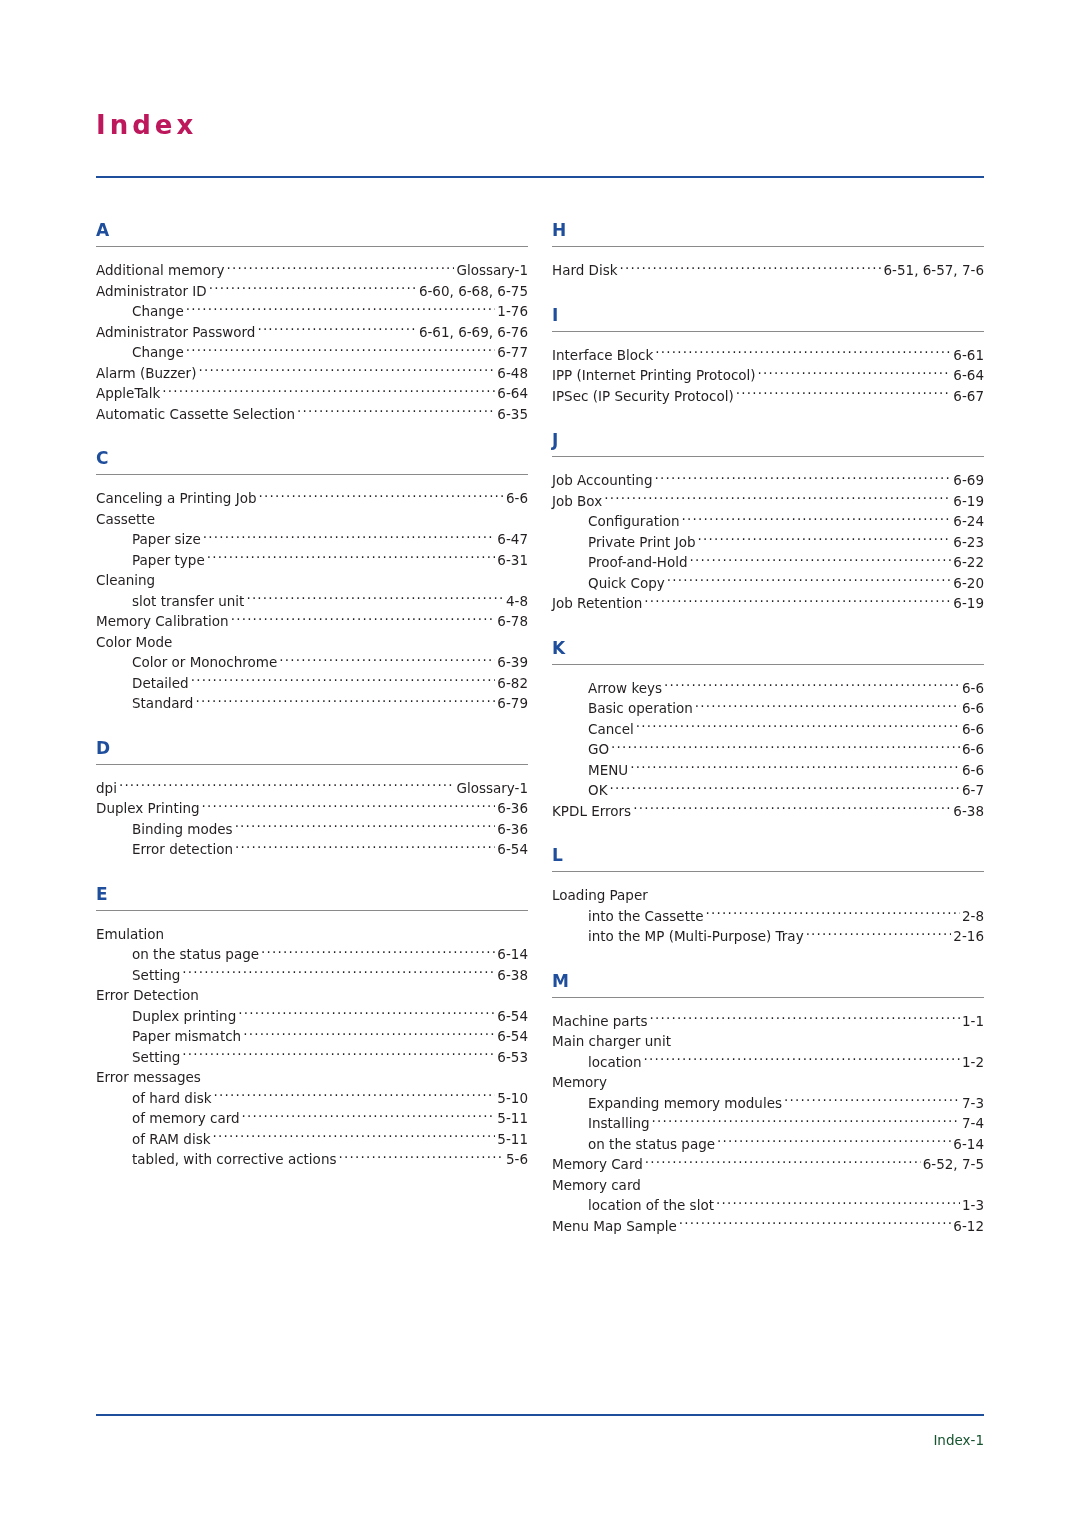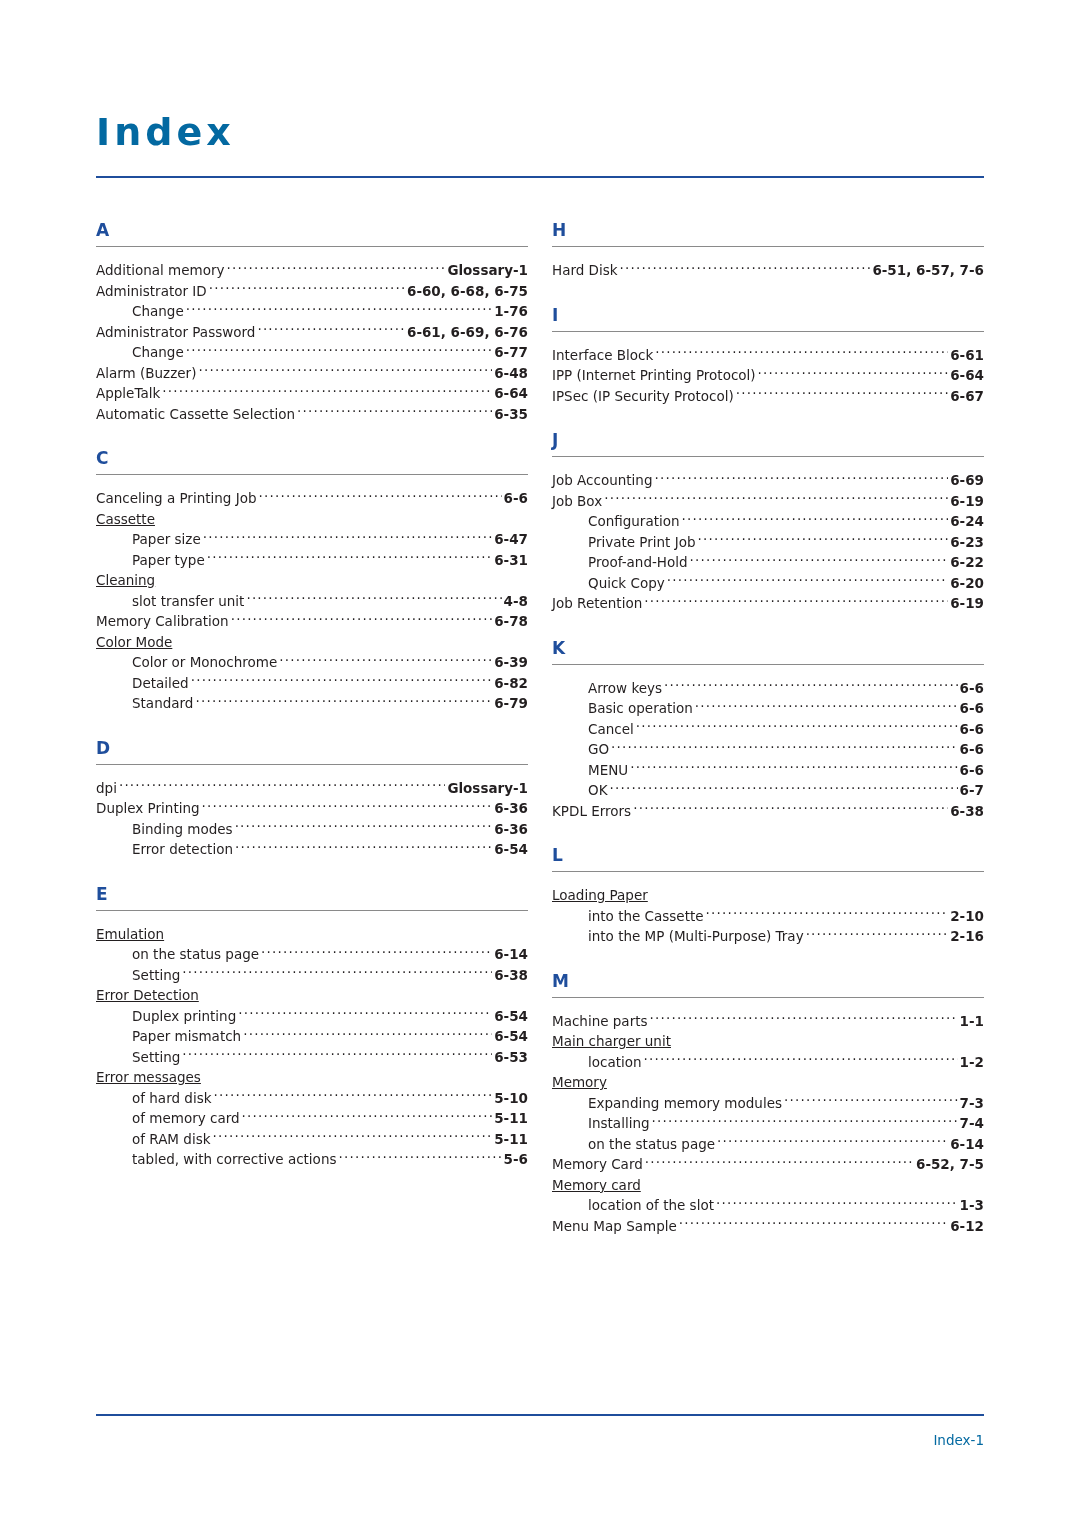--- a/index.html
+++ b/index.html
@@ -18,24 +18,24 @@
   .page {
     position: absolute;
     left: 0; top: 0;
     width: 1080px;
     height: 1527px;
   }
   .title {
     position: absolute;
     left: 96px;
     top: 110px;
-    font-size: 38px;
+    font-size: 26px;
     font-weight: bold;
     letter-spacing: 4px;
-    color: #0369a1;
+    color: #be185d;
     font-family: "DejaVu Sans", sans-serif;
   }
   .title-rule {
     position: absolute;
     left: 96px;
     top: 176px;
     width: 888px;
     height: 2px;
     background: #1f4e9c;
   }
@@ -87,38 +87,38 @@
   .entry .dots::after {
     content: "...............................................................................................................................................";
     position: absolute;
     left: 0;
     bottom: 1px;
     white-space: nowrap;
     letter-spacing: 1.2px;
     font-size: 13.5px;
     color: #231f20;
   }
-  .entry .page-ref { flex: 0 0 auto; font-weight: bold; }
-  .entry.nodots { display: block; text-decoration: underline; }
+  .entry .page-ref { flex: 0 0 auto; }
+  .entry.nodots { display: block; }
   .block-gap { height: 26px; }
 
   .footer-rule {
     position: absolute;
     left: 96px;
     top: 1414px;
     width: 888px;
     height: 2px;
     background: #1f4e9c;
   }
   .footer-text {
     position: absolute;
     right: 96px;
     top: 1432px;
     font-size: 13.5px;
-    color: #0369a1;
+    color: #14532d;
   }
 </style>
 </head>
 <body>
 
 <div class="page">
 
   <div class="title">Index</div>
   <div class="title-rule"></div>
 
@@ -407,21 +407,21 @@
           </div>
           <div class="block-gap"></div>
         </div>
         <div class="letter-block">
           <div class="letter">L</div>
           <div class="letter-rule"></div>
           <div class="entry nodots"><span class="label">Loading Paper</span></div>
           <div class="entry sub">
             <span class="label">into the Cassette</span>
             <span class="dots"></span>
-            <span class="page-ref">2-10</span>
+            <span class="page-ref">2-8</span>
           </div>
           <div class="entry sub">
             <span class="label">into the MP (Multi-Purpose) Tray</span>
             <span class="dots"></span>
             <span class="page-ref">2-16</span>
           </div>
           <div class="block-gap"></div>
         </div>
         <div class="letter-block">
           <div class="letter">M</div>

